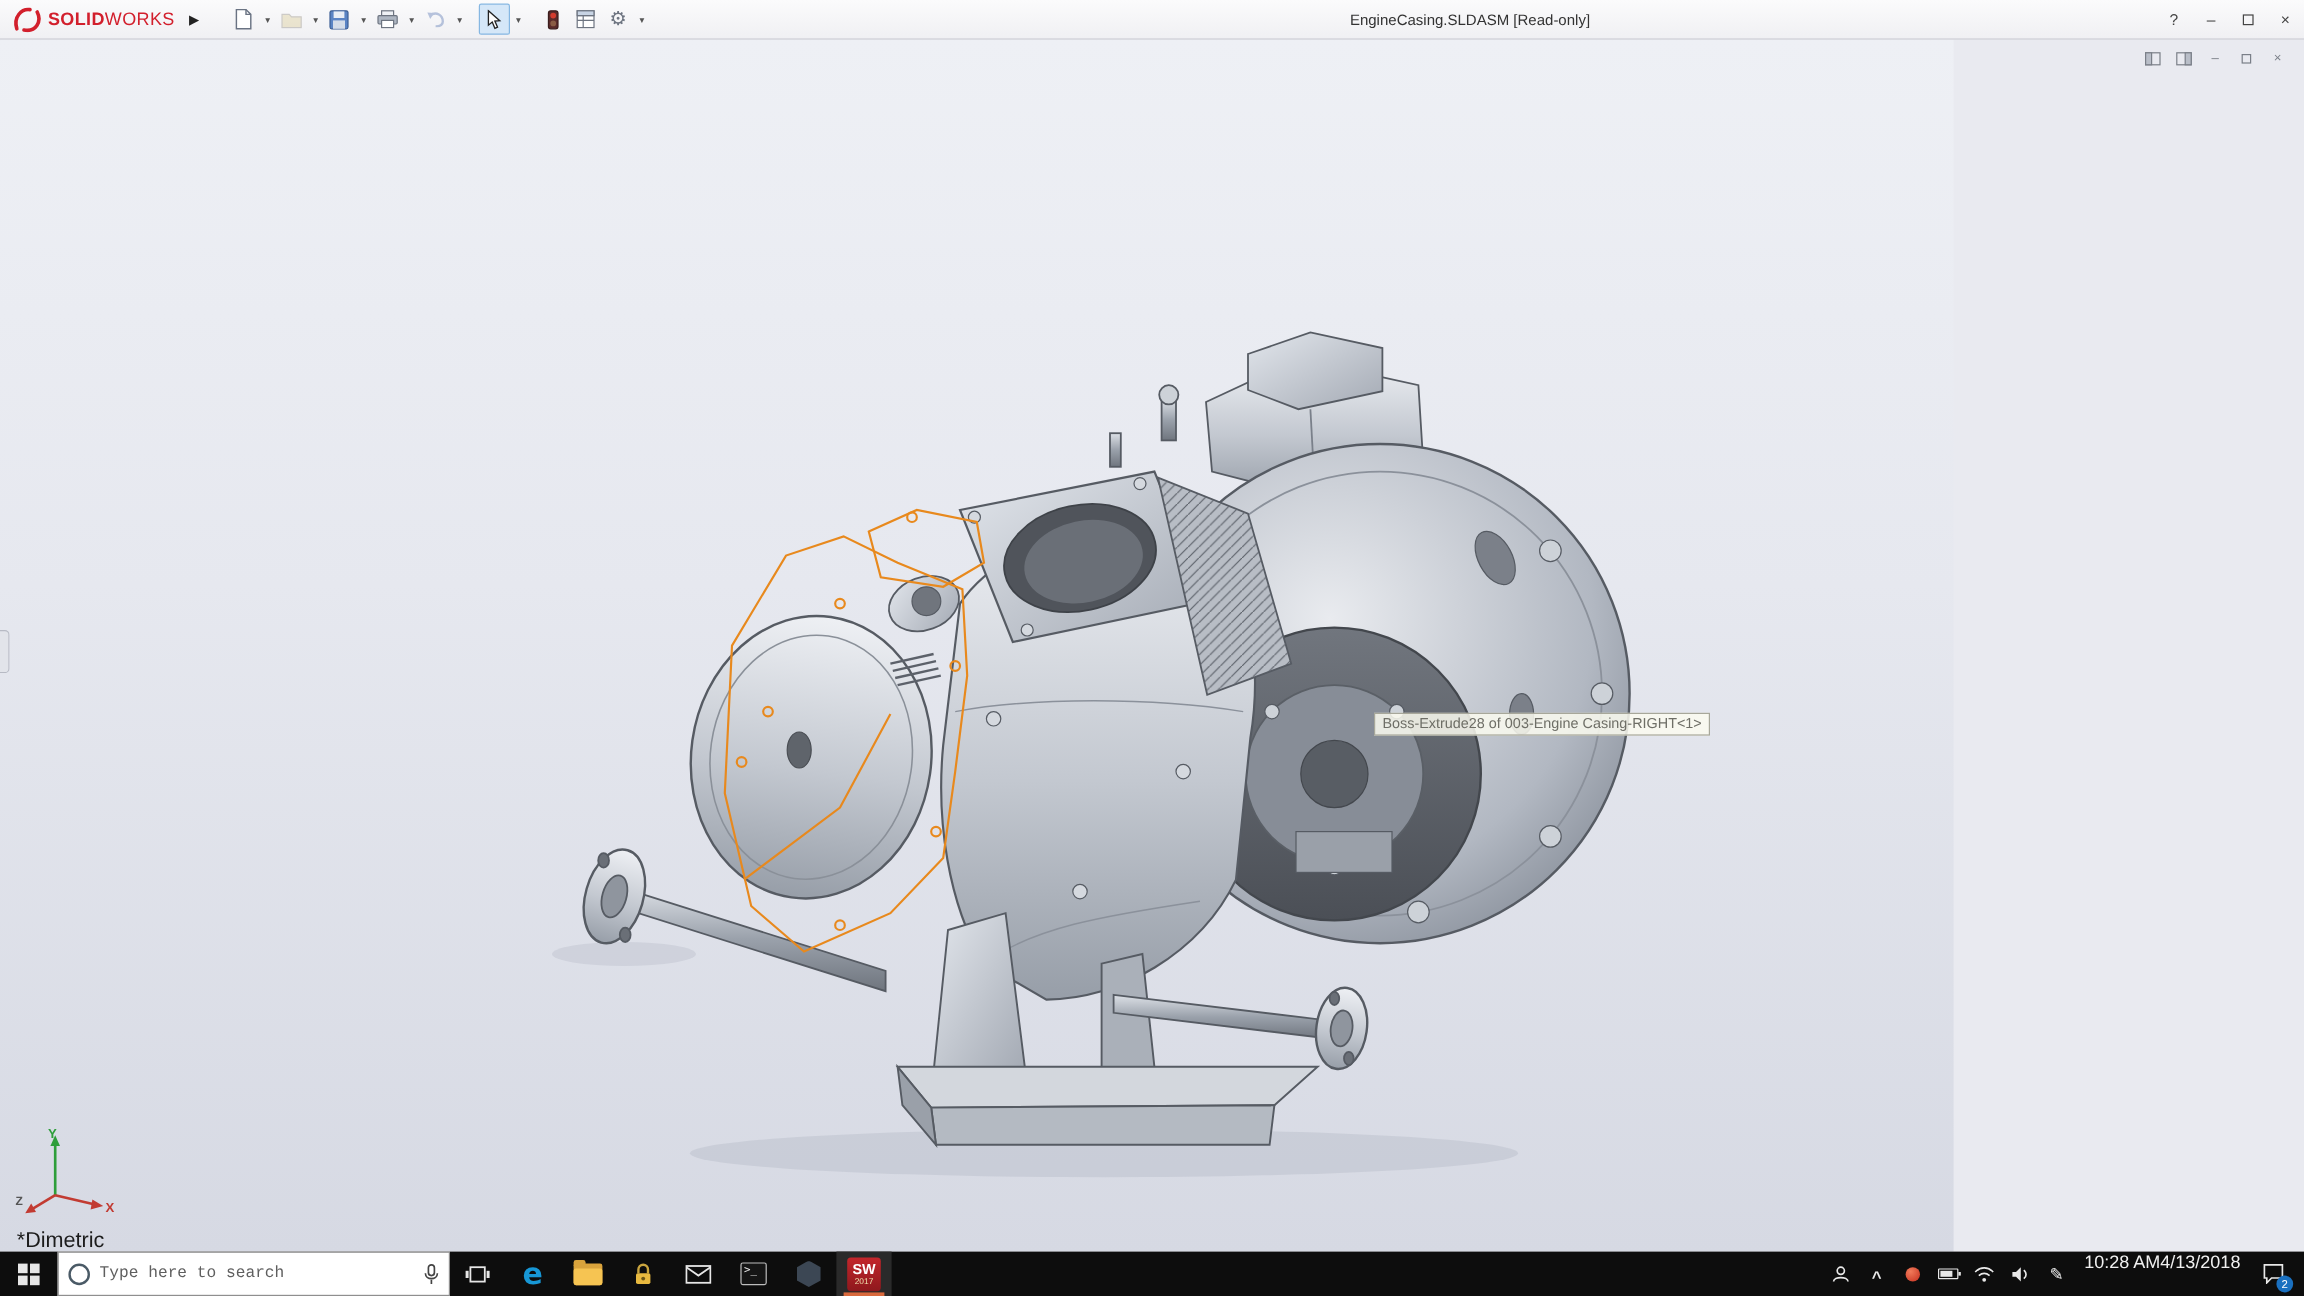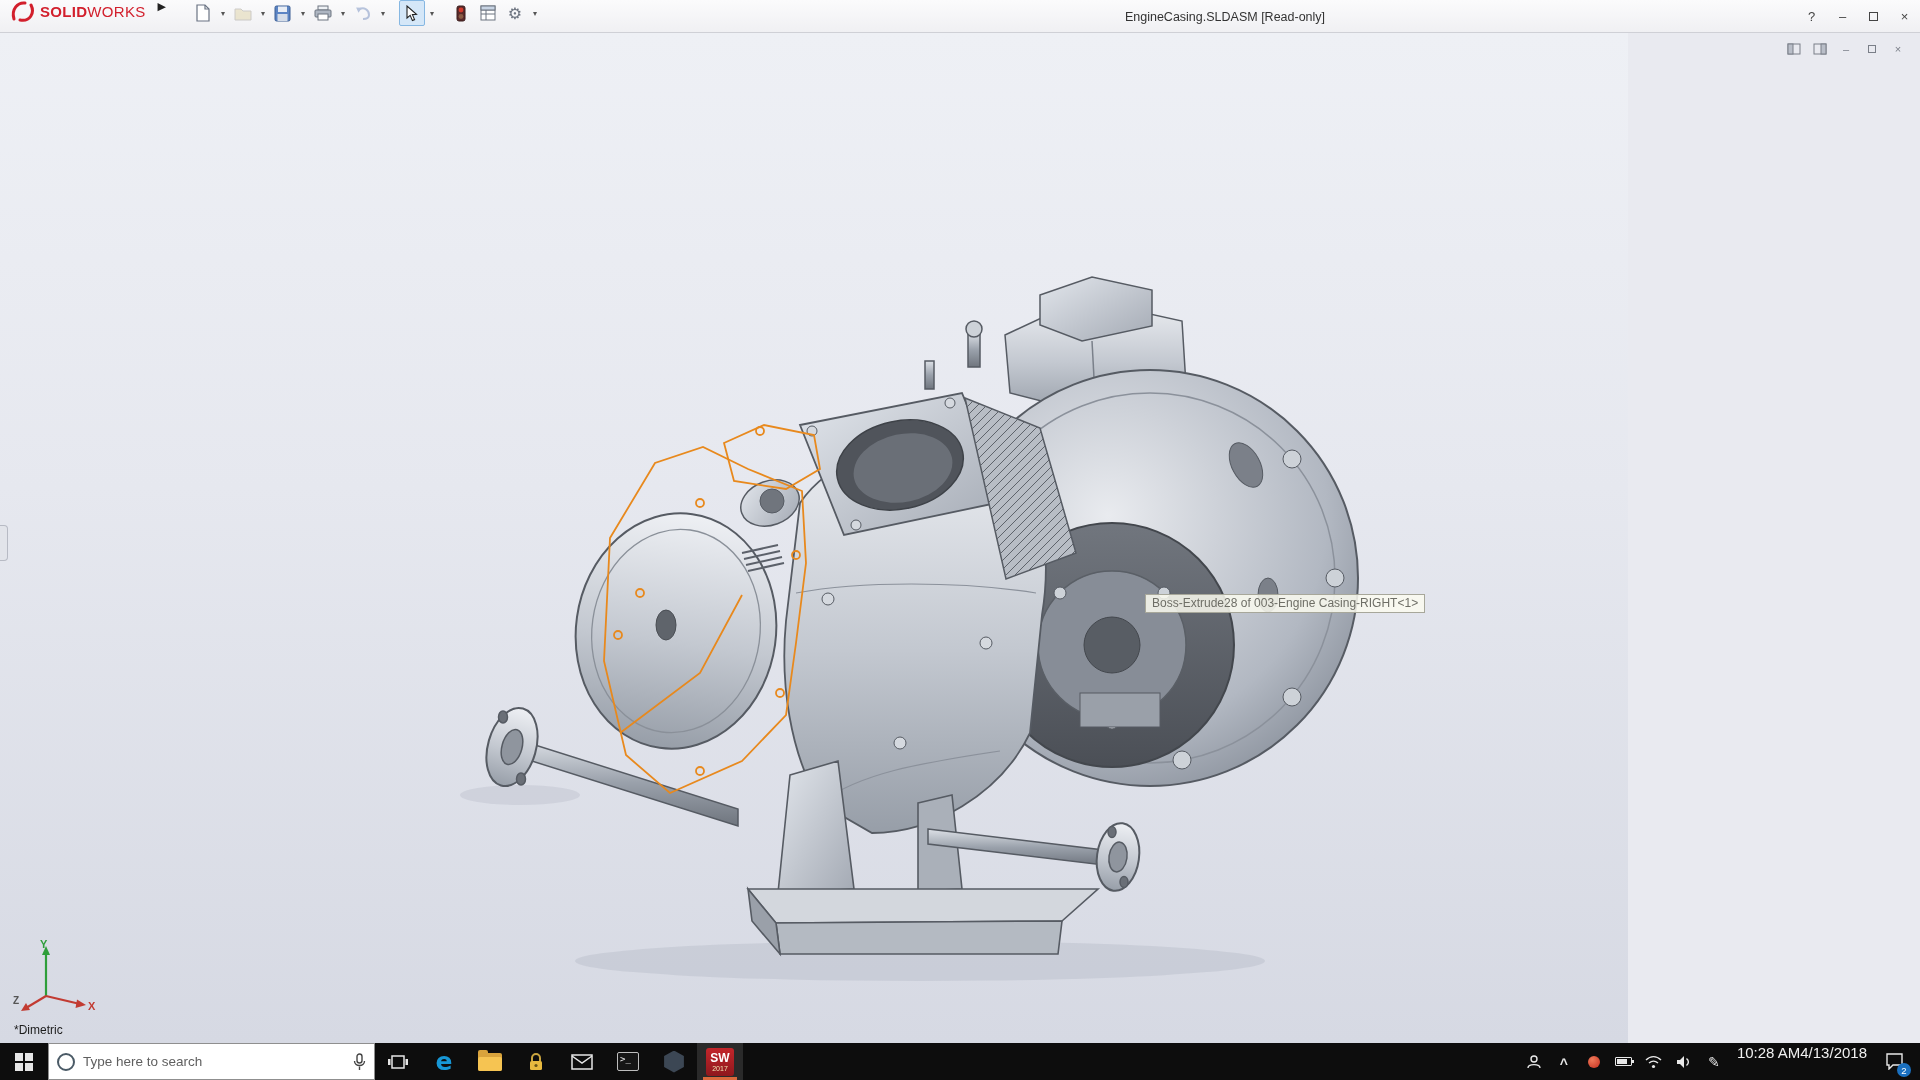--- a/index.html
+++ b/index.html
@@ -1,21 +1,21 @@
 <!DOCTYPE html>
 <html><head>
 <meta charset="utf-8">
 <style>
   * { box-sizing: border-box; margin: 0; padding: 0; }
   html,body { width:1920px; height:1080px; overflow:hidden; font-family:"Liberation Sans", sans-serif; background:#e9eaf0; }
 
   
   .titlebar { position:absolute; top:0; left:0; width:1920px; height:33px;
     background:linear-gradient(#fbfbfc,#f0f0f3); border-bottom:1px solid #cfd0d6;
-    display:flex; align-items:flex-start; z-index:50; }
+    display:flex; align-items:center; z-index:50; }
   .logo { display:flex; align-items:center; gap:4px; padding:0 8px 0 10px; }
   .brand { font-size:15px; color:#d21f2c; letter-spacing:.3px; }
   .brand b { font-weight:700; } .brand span { font-weight:300; }
   .flyout { font-size:11px; color:#222; padding:0 10px 0 4px; cursor:pointer; }
   .tbar { display:flex; align-items:center; gap:1px; padding-left:14px; }
   .tb-btn { height:26px; min-width:26px; display:flex; align-items:center; justify-content:center; border-radius:2px; border:1px solid transparent; cursor:pointer; }
   .tb-btn.active { background:#d5e7f8; border-color:#86b7e2; }
   .tb-btn.disabled { opacity:.38; }
   .tb-dd { width:12px; height:26px; display:flex; align-items:center; justify-content:center; font-size:8px; color:#555; cursor:pointer; }
   .tb-gap { width:8px; }
@@ -36,36 +36,36 @@
   
   .viewport { position:absolute; top:33px; left:0; width:1628px; height:1010px;
     background:linear-gradient(180deg,#eef0f5 0%, #e6e8ef 45%, #d6d9e3 100%); overflow:hidden; }
   .model-svg { position:absolute; top:0; left:0; }
 
   .tooltip { position:absolute; left:1145px; top:595px; z-index:30;
     background:rgba(252,252,240,.85); border:1px solid #a7a79a; color:#6e6e66;
     font-size:12px; padding:1px 6px 2px; white-space:nowrap; }
 
   .view-label { position:absolute; left:14px; top:1023px; z-index:30;
-    font-size:12px; color:#1c1c1c; }
+    font-size:18px; color:#1c1c1c; }
 
   .panel-handle { position:absolute; left:0; top:525px; width:8px; height:36px;
     background:#e2e4ea; border:1px solid #b7bac4; border-left:none; border-radius:0 4px 4px 0; z-index:30; cursor:pointer; }
 
   .triad { position:absolute; left:12px; top:938px; z-index:30; }
 
   
   .taskbar { position:absolute; left:0; top:1043px; width:1920px; height:37px;
     background:#0d0d0d; display:flex; align-items:stretch; z-index:60; }
   .start { width:48px; display:flex; align-items:center; justify-content:center; cursor:pointer; }
   .win-glyph { display:grid; grid-template-columns:8px 8px; grid-template-rows:8px 8px; gap:2px; }
   .win-glyph i { background:#e6e6e6; }
   .searchbox { width:327px; background:#ffffff; border:1px solid #8f8f8f; display:flex; align-items:center; padding:0 8px; gap:8px; }
   .cortana-ring { width:18px; height:18px; border-radius:50%; border:2.5px solid #4a5a66; flex:none; }
-  .searchbox input { flex:1; border:none; outline:none; font-size:13.5px; color:#333; font-family:Liberation Sans, sans-serif; background:transparent; }
+  .searchbox input { flex:1; border:none; outline:none; font-size:13.5px; color:#333; font-family:Liberation Mono, monospace; background:transparent; }
   .searchbox input::placeholder { color:#5f5f5f; }
   .mic { flex:none; }
   .tb-app { width:46px; display:flex; align-items:center; justify-content:center; position:relative; cursor:pointer; }
   .tb-app.active { background:#2a2a2a; }
   .tb-app.active::after { content:""; position:absolute; left:6px; right:6px; bottom:0; height:3px; background:#d9693c; }
   .edge-e { color:#1797d6; font-size:25px; font-weight:bold; font-family:"DejaVu Sans",sans-serif; line-height:1; }
   .folder-icon { position:relative; width:24px; height:18px; }
   .folder-icon .back { position:absolute; inset:0; background:#d9a33c; border-radius:2px; }
   .folder-icon .tab { position:absolute; left:0; top:-3px; width:10px; height:5px; background:#d9a33c; border-radius:2px 2px 0 0; }
   .folder-icon .front { position:absolute; left:0; top:4px; right:0; bottom:0; background:#f6c452; border-radius:2px; }

